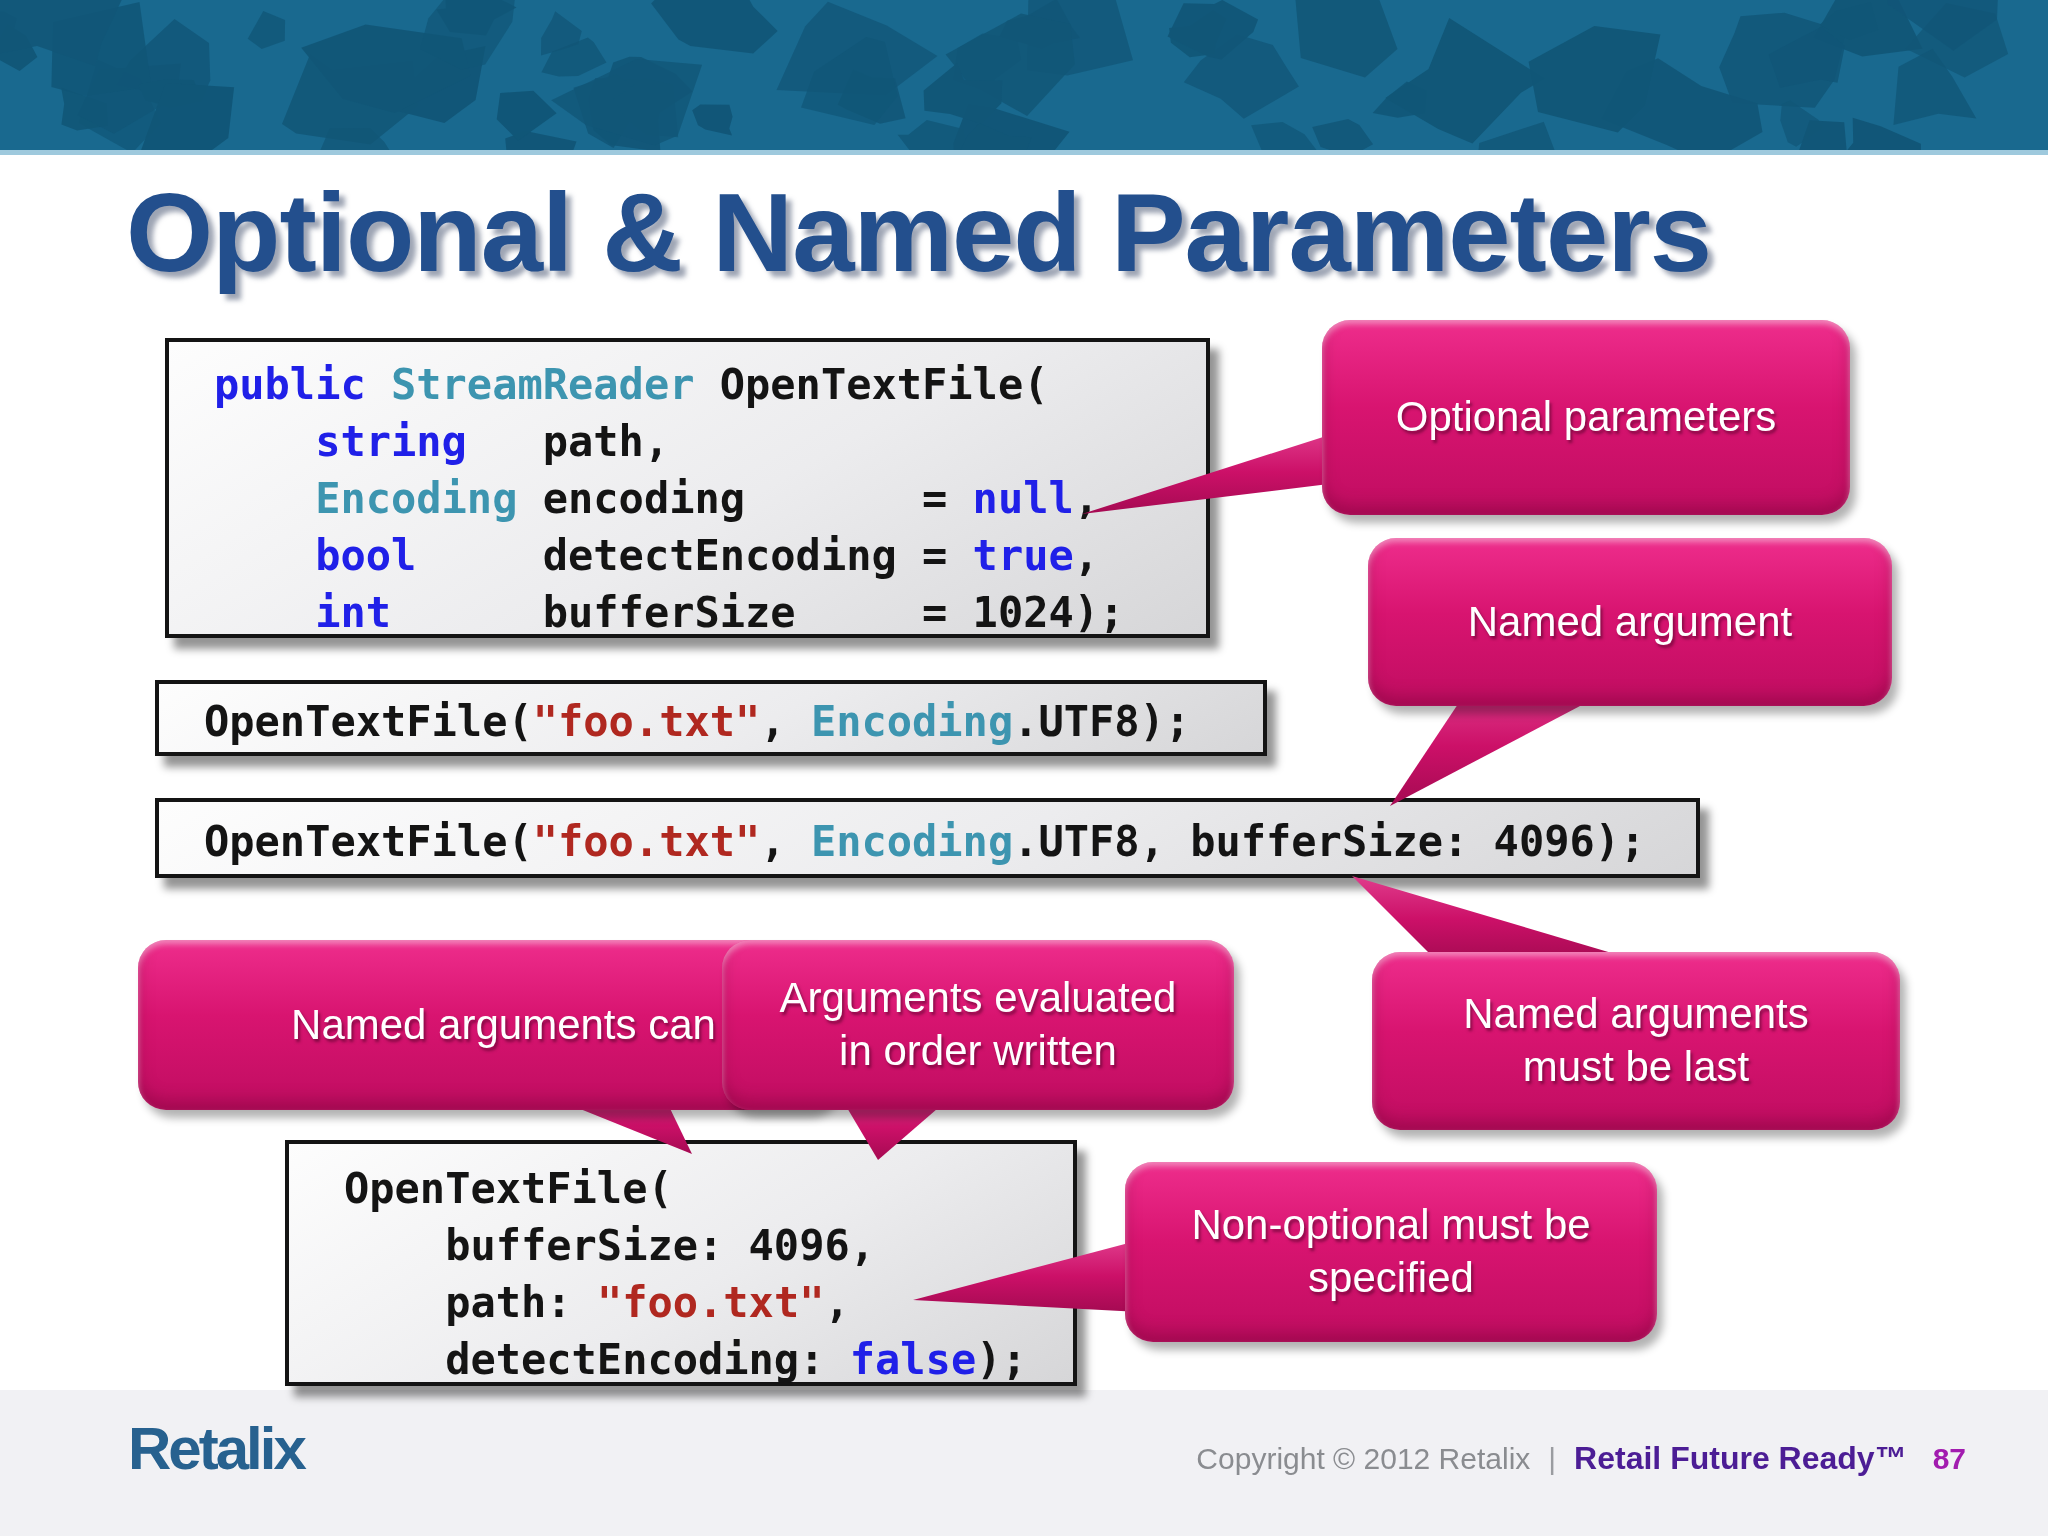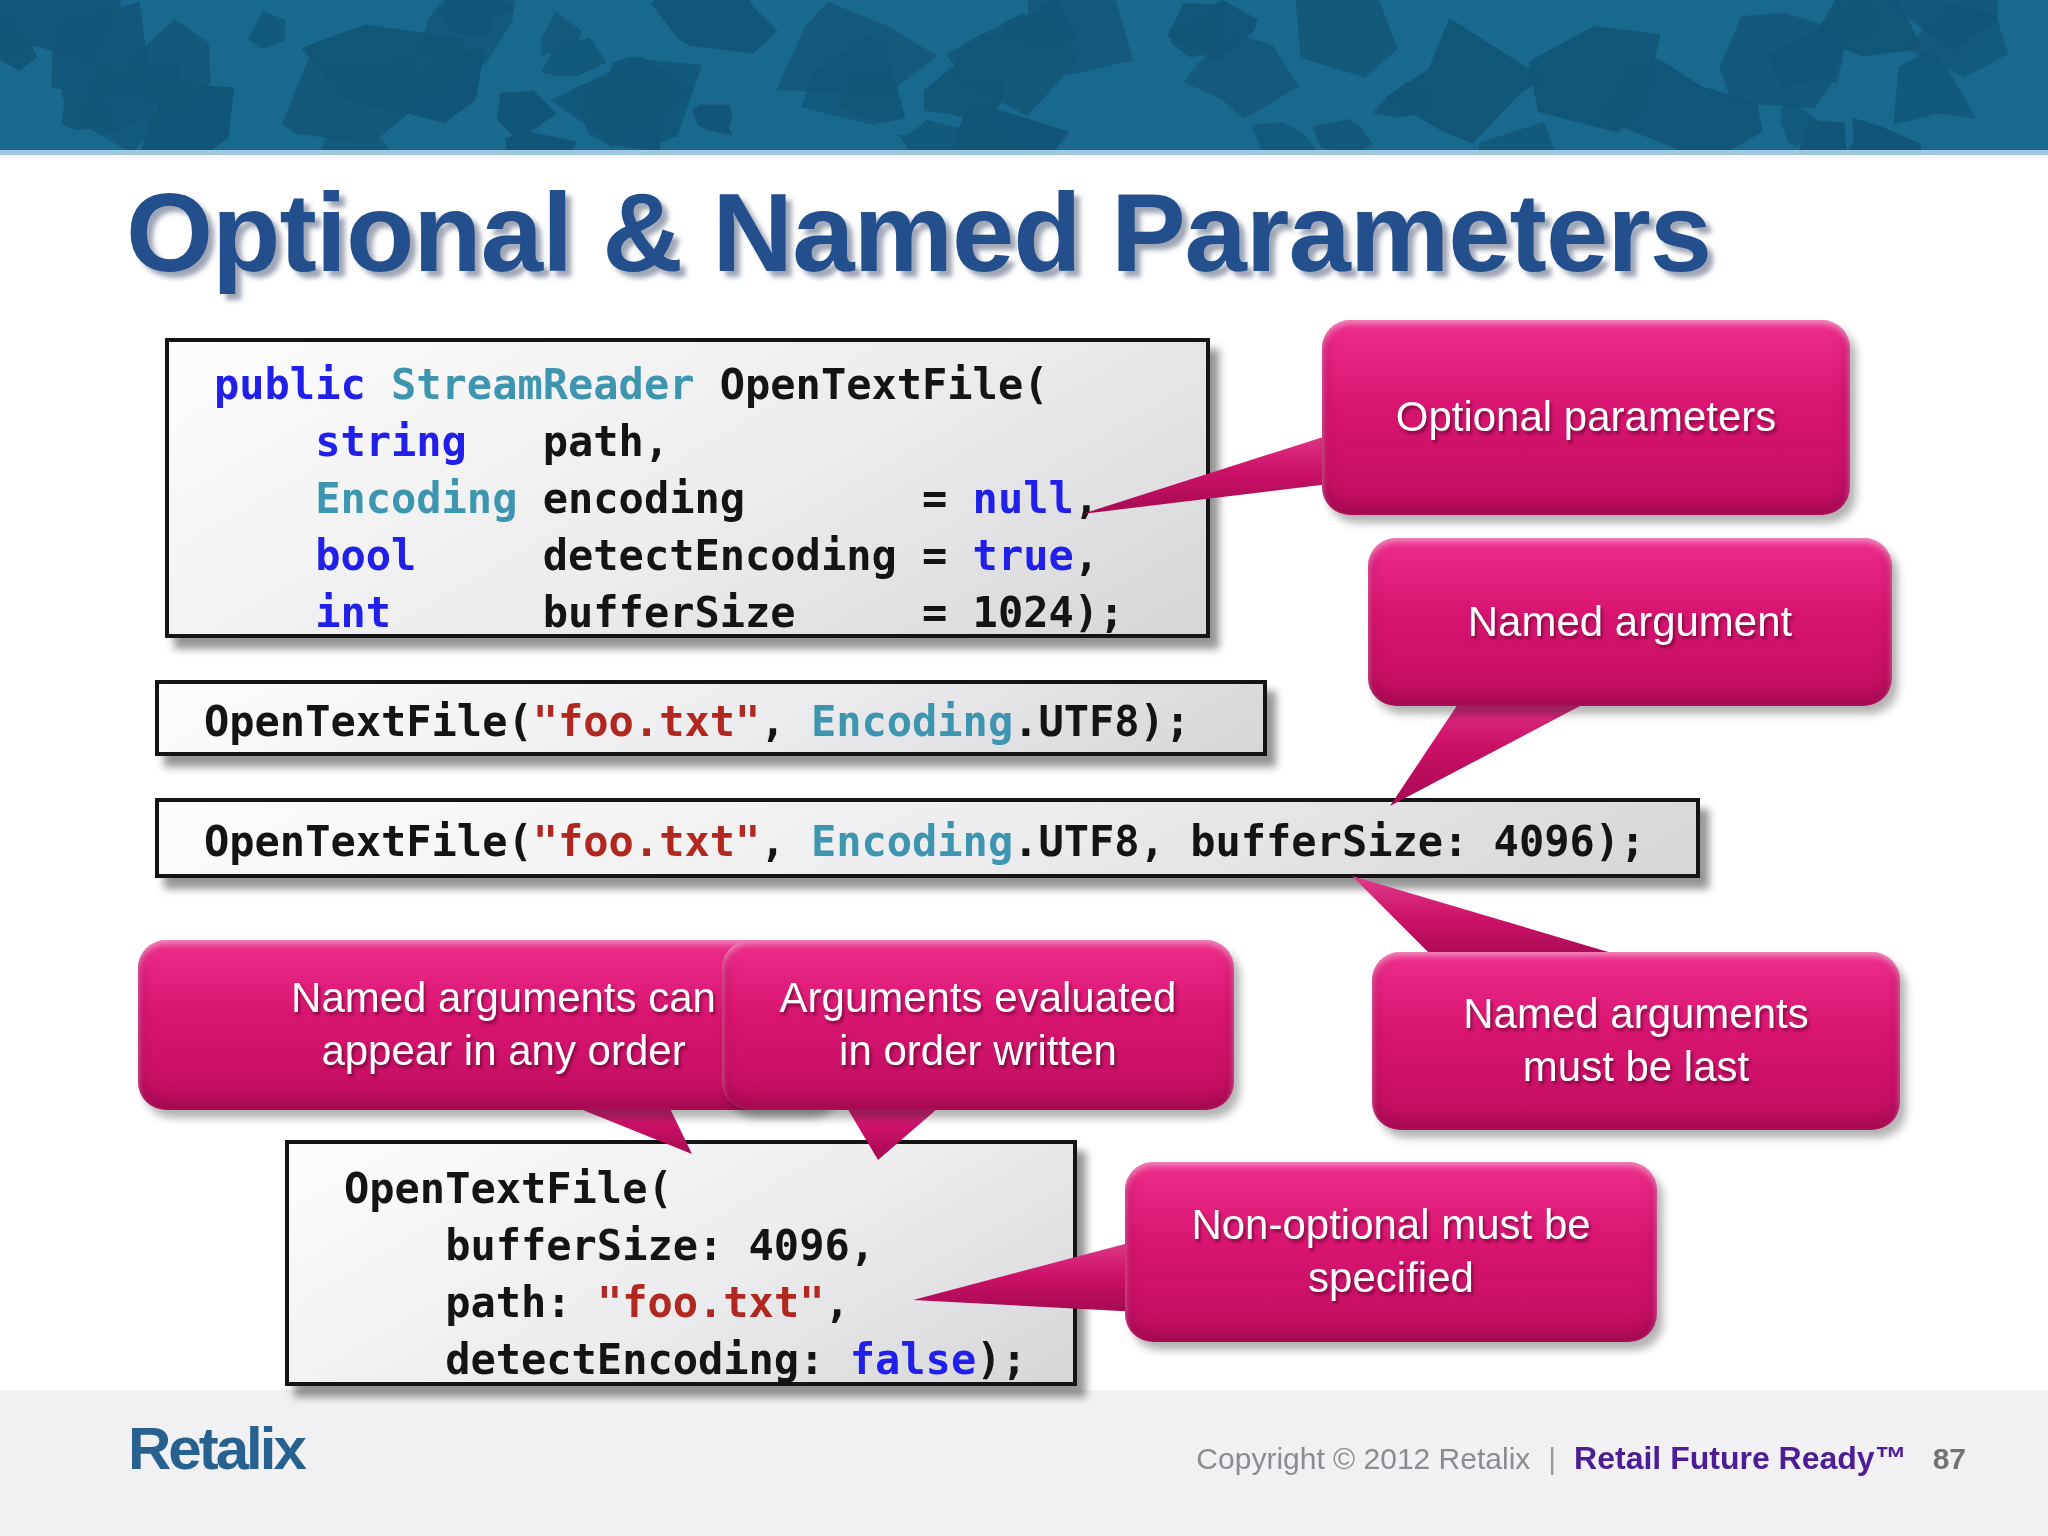--- a/index.html
+++ b/index.html
@@ -53,21 +53,21 @@
   .co-non-opt    {left:1125px;top:1162px;width:532px;height:180px;}
 
   
   .footer{position:absolute;left:0;top:1390px;width:2048px;height:146px;background:#f1f1f4;z-index:0;}
   .logo{position:absolute;left:128px;top:24px;font-size:60px;font-weight:bold;
         letter-spacing:-3px;color:#27618f;}
   .footer-right{position:absolute;right:82px;top:50px;display:flex;align-items:baseline;gap:18px;}
   .copy{font-size:30px;color:#8a8c90;}
   .sep{font-size:30px;color:#9a9ca0;}
   .tagline{font-size:32px;font-weight:bold;color:#4c1d95;}
-  .pagenum{font-size:30px;font-weight:bold;color:#737373;margin-left:8px;}
+  .pagenum{font-size:30px;font-weight:bold;color:#a21caf;margin-left:8px;}
 </style>
 </head>
 <body>
 
 <div class="slide">
 
   <div class="banner">
     <svg id="banner-svg" viewBox="0 0 2048 150" preserveAspectRatio="none">
         <rect x="0" y="0" width="2048" height="150" fill="#19698f"></rect>
         <polygon points="1373.1,144.3 1350.0,156.8 1320.6,147.0 1312.2,126.9 1348.1,118.9 1359.4,125.0" fill="#115677" opacity="0.84"></polygon>
@@ -175,21 +175,20 @@
   </svg>
 
   <div class="callout co-optional">
       <div>Optional parameters</div>
     </div>
   <div class="callout co-named-arg">
       <div>Named argument</div>
     </div>
   <div class="callout co-any-order">
       <div>Named arguments can</div>
-      <div>appear in any order</div>
     </div>
   <div class="callout co-eval-order">
       <div>Arguments evaluated</div>
       <div>in order written</div>
     </div>
   <div class="callout co-must-last">
       <div>Named arguments</div>
       <div>must be last</div>
     </div>
   <div class="callout co-non-opt">

